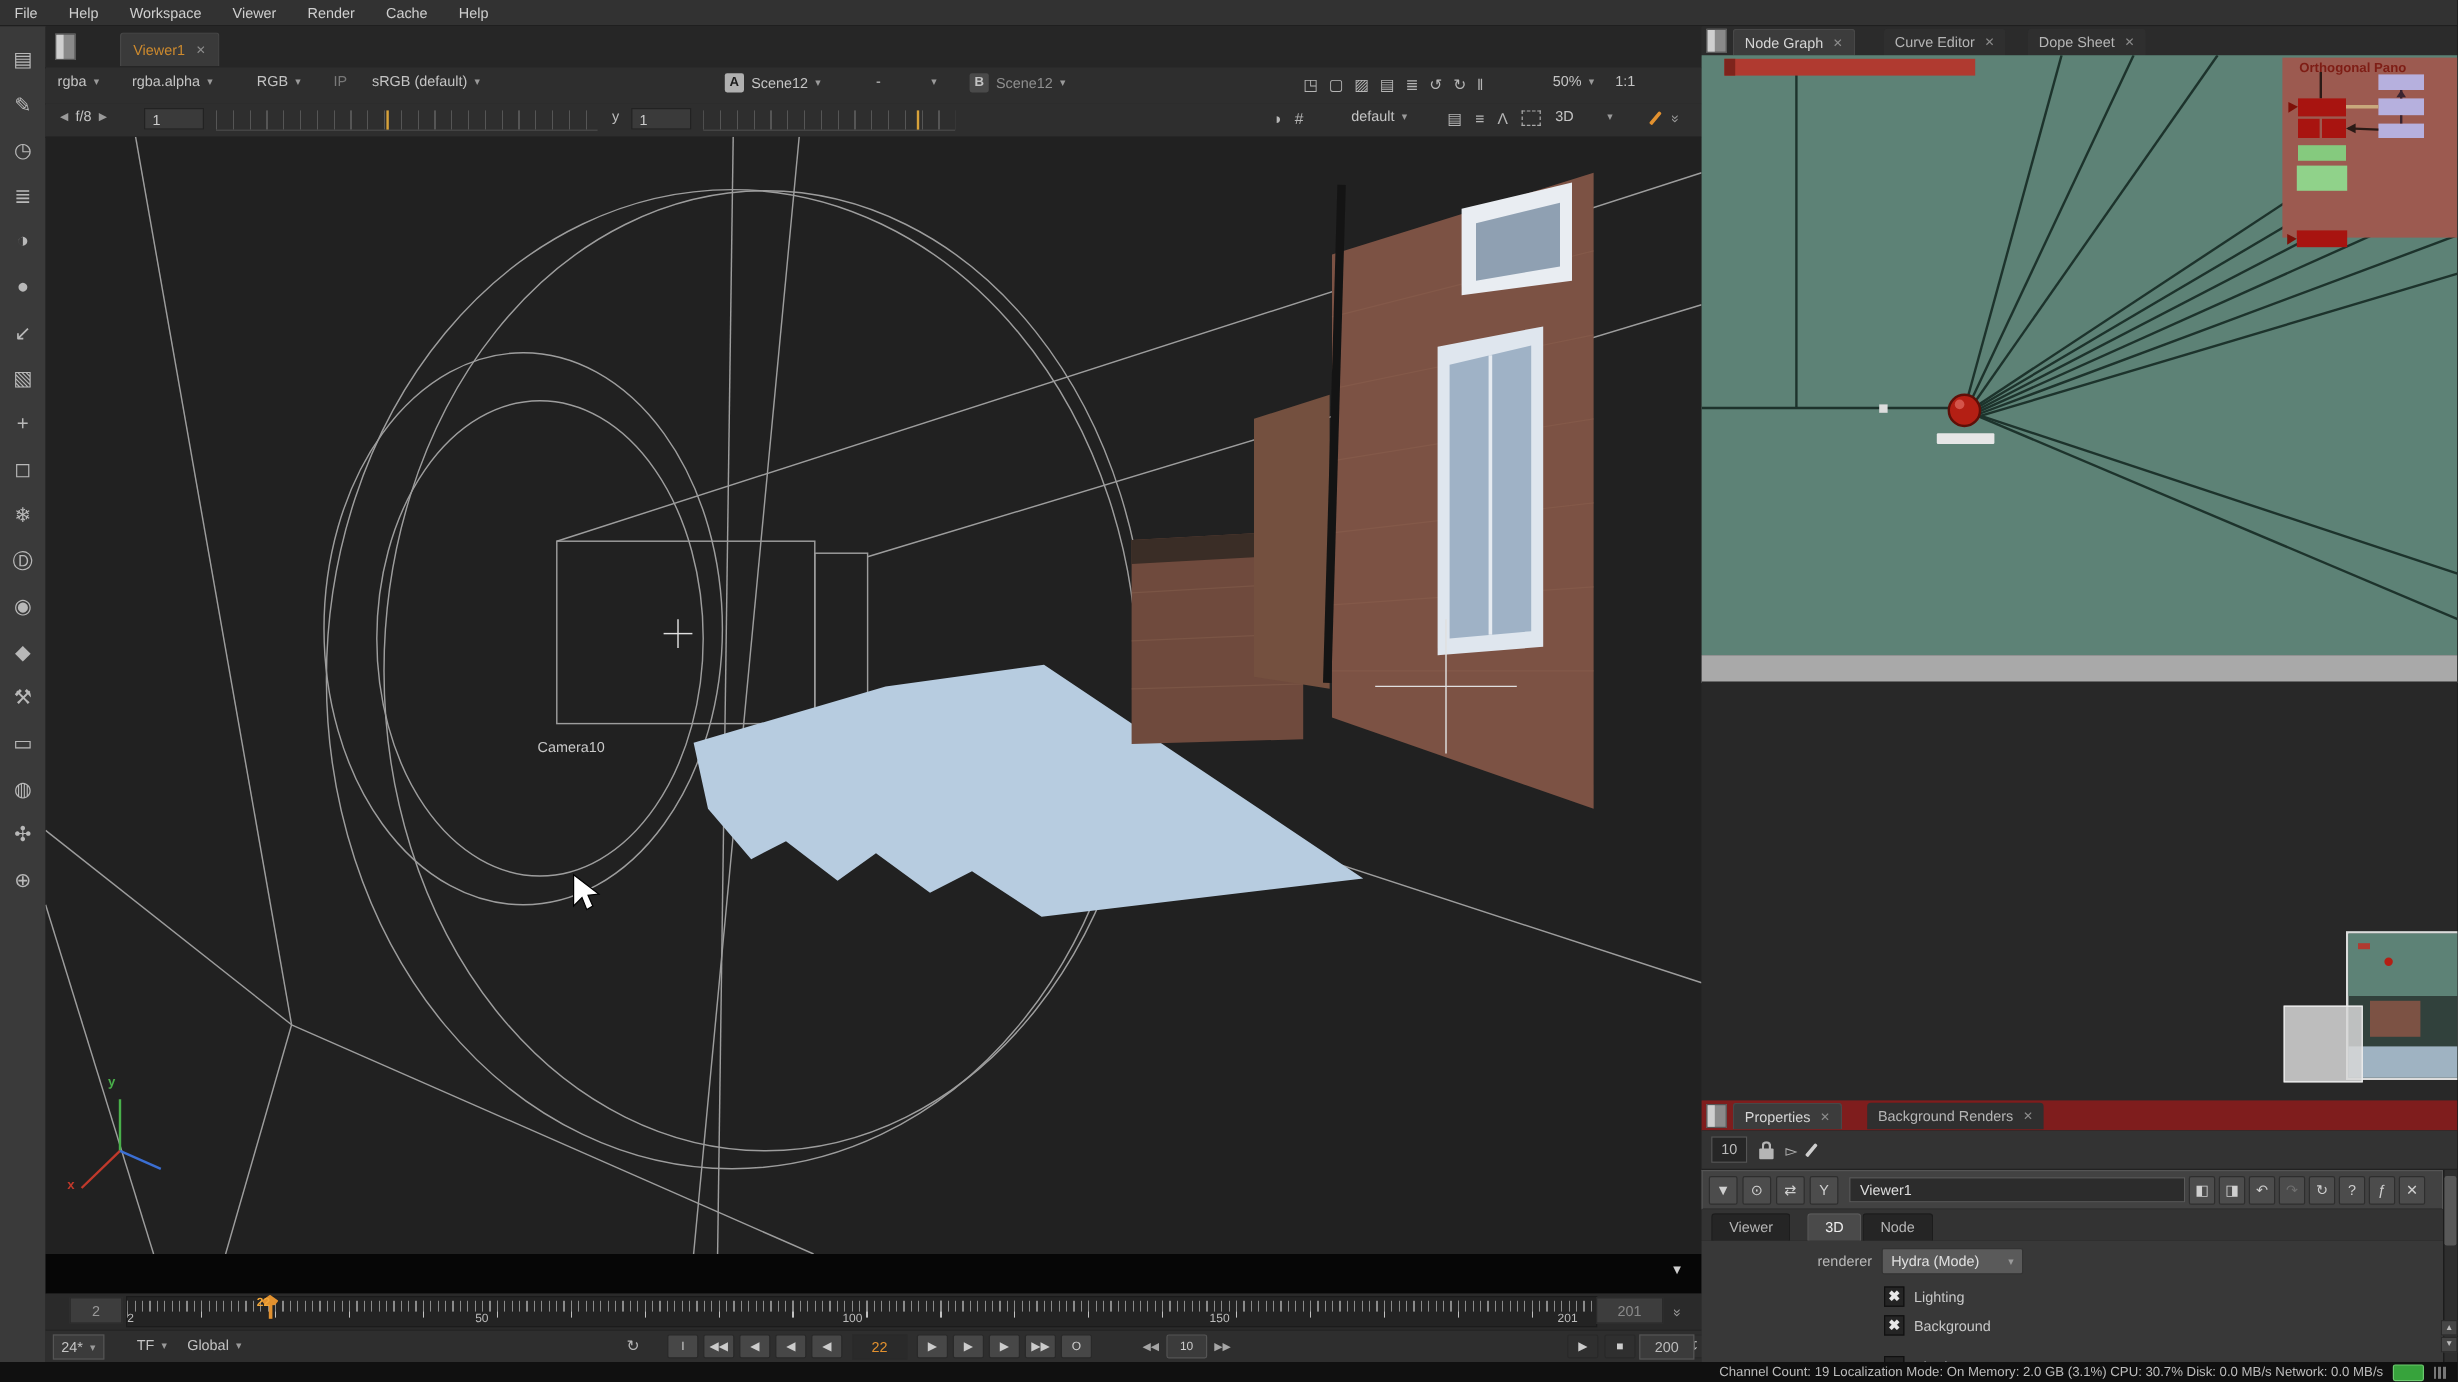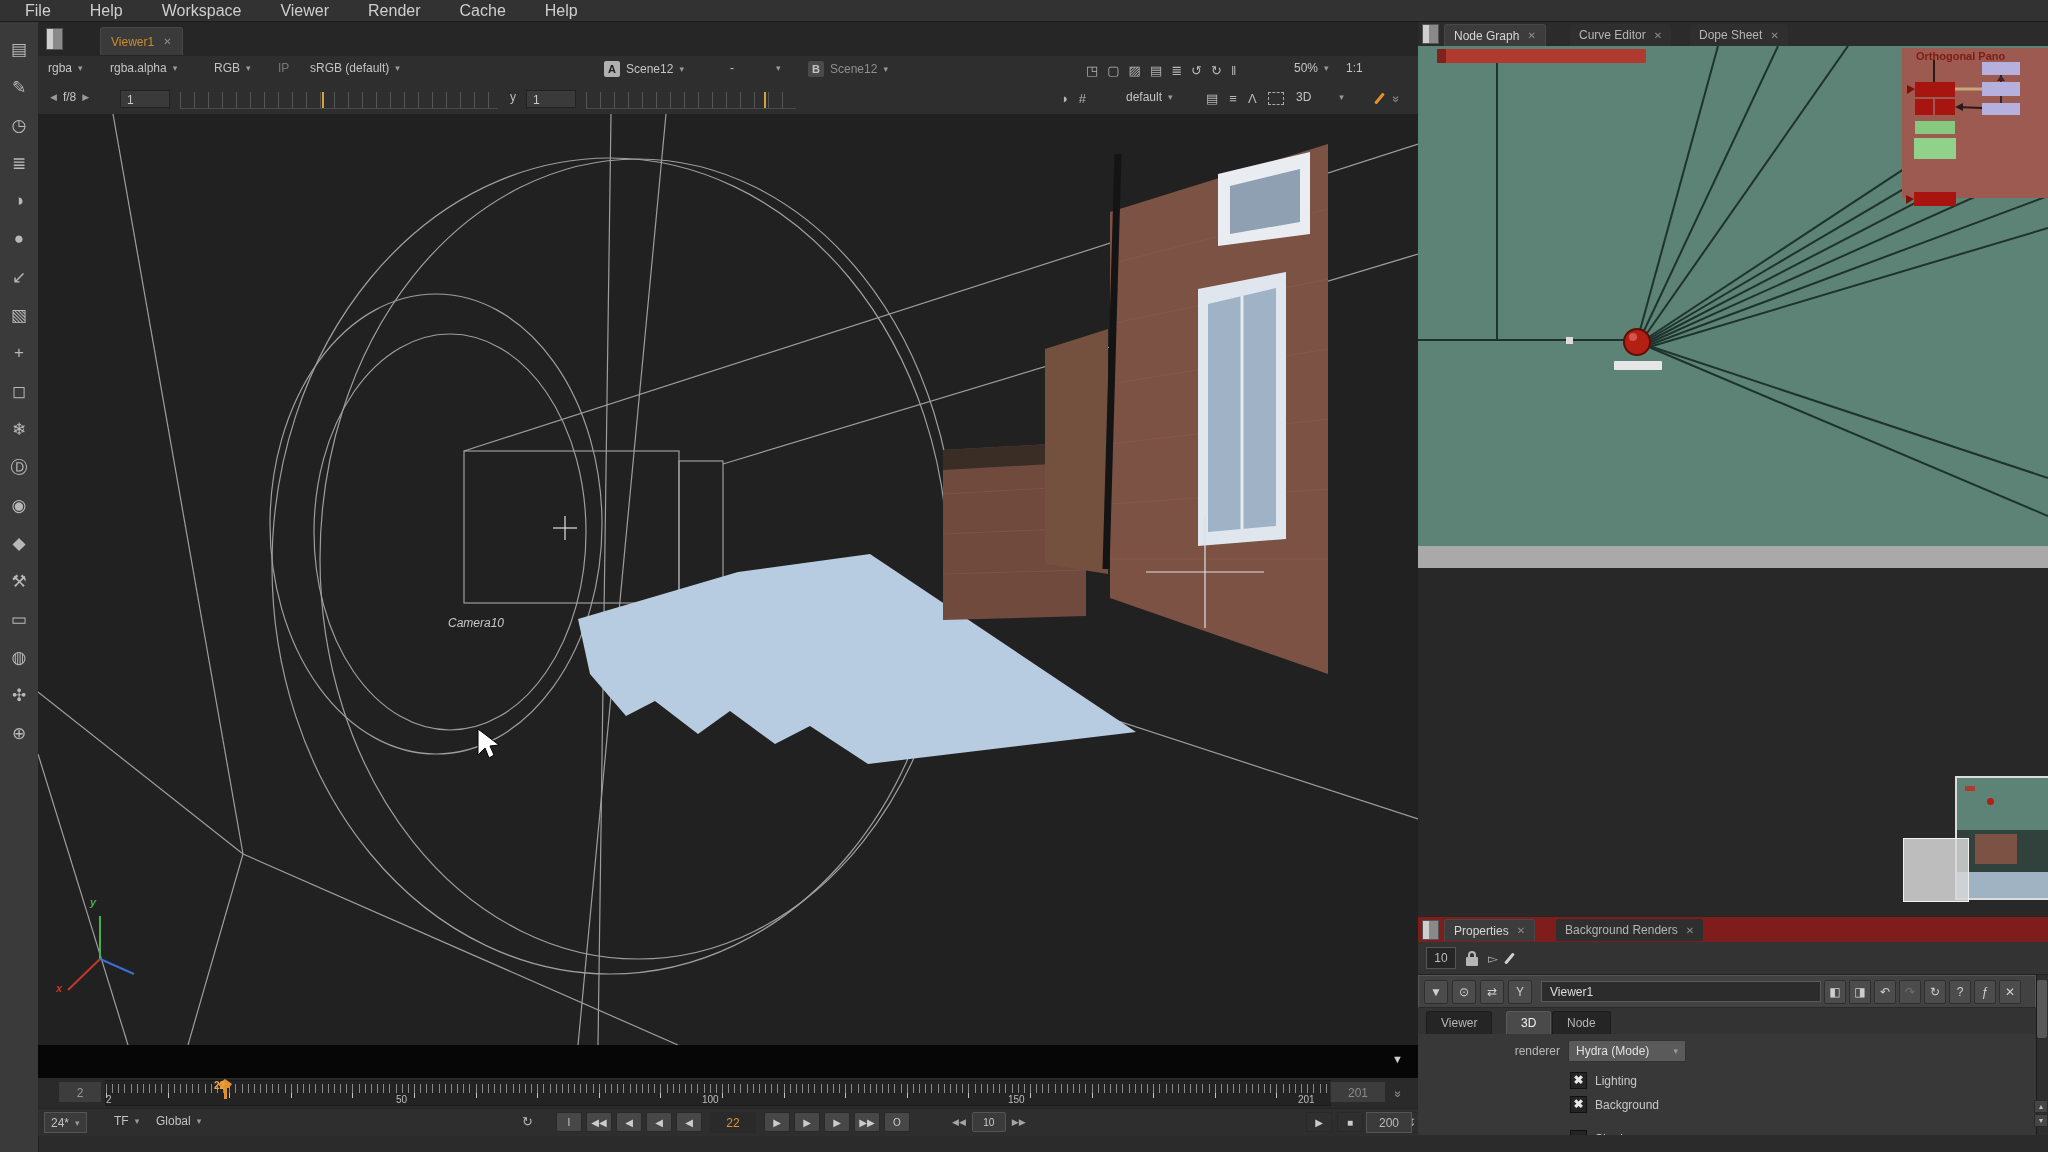--- a/index.html
+++ b/index.html
@@ -2,21 +2,21 @@
 <html><head>
 <meta charset="utf-8">
 <style>
   html,body{margin:0;padding:0;background:#111;}
   #app{position:relative;width:2048px;height:1152px;background:#2b2b2b;overflow:hidden;
        font-family:"Liberation Sans",sans-serif;color:#c8c8c8;font-size:12px;-webkit-user-select:none;}
   .abs{position:absolute;}
   
   .menubar{left:0;top:0;width:2048px;height:22px;background:#323232;border-bottom:1px solid #1c1c1c;
            display:flex;align-items:center;gap:26px;padding-left:12px;box-sizing:border-box;}
-  .menubar span{color:#cfcfcf;font-size:16px;margin-left:13px;}
+  .menubar span{color:#cfcfcf;font-size:12px;}
   
   .ltb{left:0;top:22px;width:38px;height:1130px;background:#3a3a3a;border-right:1px solid #222;}
   .ltb .ic{position:absolute;left:0;width:38px;height:34px;display:flex;align-items:center;justify-content:center;
            color:#b8b8b8;font-size:17px;}
   
   .vtabbar{left:38px;top:22px;width:1380px;height:34px;background:#262626;border-bottom:1px solid #181818;}
   .panelicon{position:absolute;width:15px;height:20px;background:#8a8a8a;border:1px solid #555;}
   .panelicon i{position:absolute;left:0;top:0;width:6px;height:100%;background:#cfcfcf;display:block;}
   .vtab{position:absolute;left:62px;top:5px;height:28px;padding:0 10px;background:#3a3a3a;color:#cd8a2e;
         display:flex;align-items:center;gap:9px;border:1px solid #474747;border-bottom:none;
@@ -32,21 +32,21 @@
   .icorow{position:absolute;display:flex;align-items:center;gap:9px;color:#b5b5b5;font-size:13px;}
   .inputbox{position:absolute;background:#3a3a3a;border:1px solid #222;color:#ccc;height:18px;line-height:18px;
             padding:0 6px;box-sizing:border-box;}
   .slider{position:absolute;height:16px;top:6px;background:
           repeating-linear-gradient(90deg,#555 0 1px,transparent 1px 14px);border-bottom:1px solid #4a4a4a;}
   .slider .mark{position:absolute;top:0;width:2px;height:16px;background:#d8a23a;}
   .dashedbox{display:inline-block;width:14px;height:11px;border:1px dashed #aaa;}
   .pencil{display:inline-block;width:3px;height:13px;background:#e2912f;transform:rotate(40deg);border-radius:1px;}
   .chev{display:inline-block;transform:rotate(90deg);color:#999;font-size:12px;letter-spacing:-2px;}
   
-  .viewport{left:38px;top:114px;width:1380px;height:931px;background:#212121;font-style:italic;}
+  .viewport{left:38px;top:114px;width:1380px;height:931px;background:#212121;}
   .camlabel{position:absolute;left:410px;top:502px;color:#c9c9c9;font-size:12px;}
   .axislabel{position:absolute;font-size:11px;font-weight:bold;}
   
   .filmstrip{left:38px;top:1045px;width:1380px;height:33px;background:#060606;}
   .timeline{left:38px;top:1078px;width:1380px;height:30px;background:#2a2a2a;}
   .fbox{position:absolute;background:#3d3d3d;border:1px solid #2a2a2a;text-align:center;color:#999;
         height:22px;line-height:22px;box-sizing:border-box;}
   .ruler{position:absolute;left:67px;top:2px;width:1226px;height:26px;background:#232323;border:1px solid #1b1b1b;
          background-image:repeating-linear-gradient(90deg,#8a8a8a 0 1px,transparent 1px 6.16px),
                           repeating-linear-gradient(90deg,#c2c2c2 0 1px,transparent 1px 61.6px);
@@ -535,14 +535,19 @@
       <span class="cbox"></span>
       <span>Shadows</span>
     </div>
   </div>
 
   <div class="abs vscroll"></div>
   <div class="abs vthumb"></div>
   <span class="varrow" style="top:1100px">▲</span>
   <span class="varrow" style="top:1114px">▼</span>
 
+  <div class="abs statusbar">
+    <span class="stext">Channel Count: 19 Localization Mode: On Memory: 2.0 GB (3.1%) CPU: 30.7% Disk: 0.0 MB/s Network: 0.0 MB/s</span>
+    <span class="greenbox"></span>
+    <span class="grip"></span>
+  </div>
 
 </div>
 
 </body></html>

